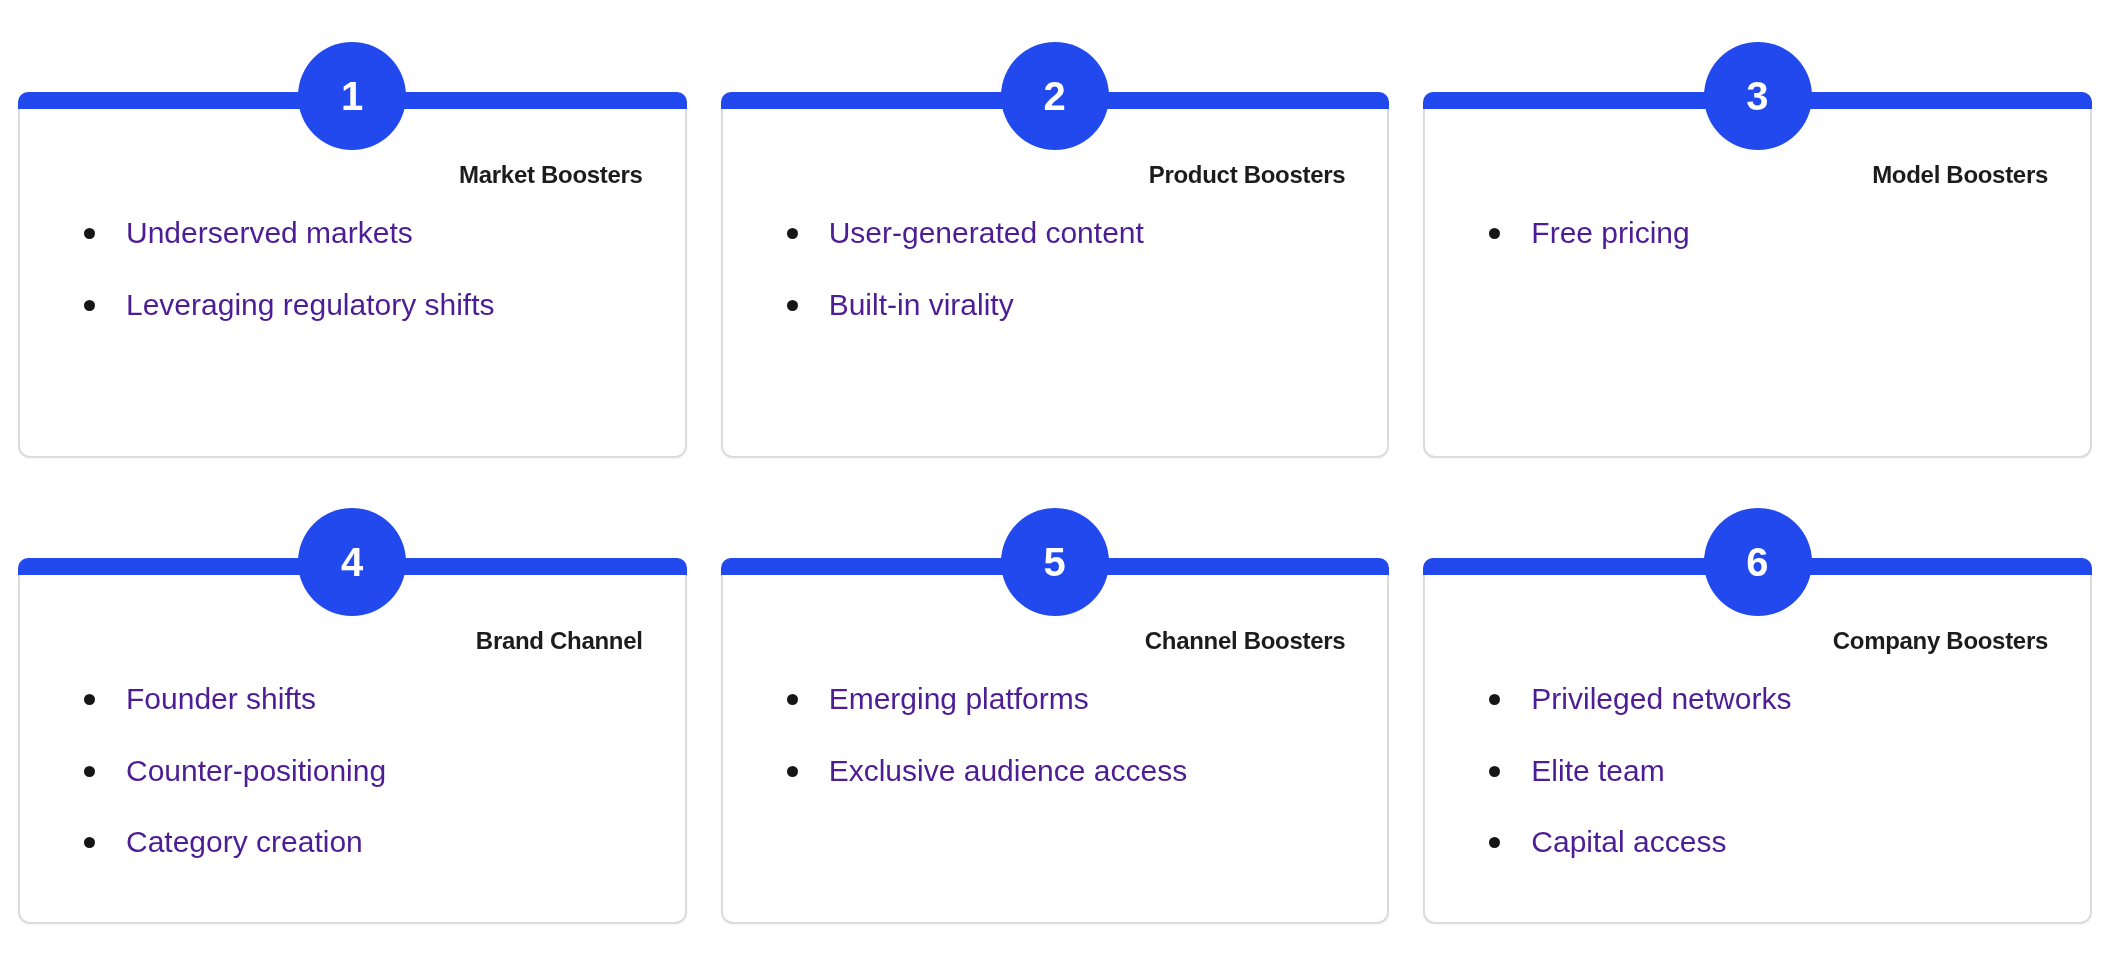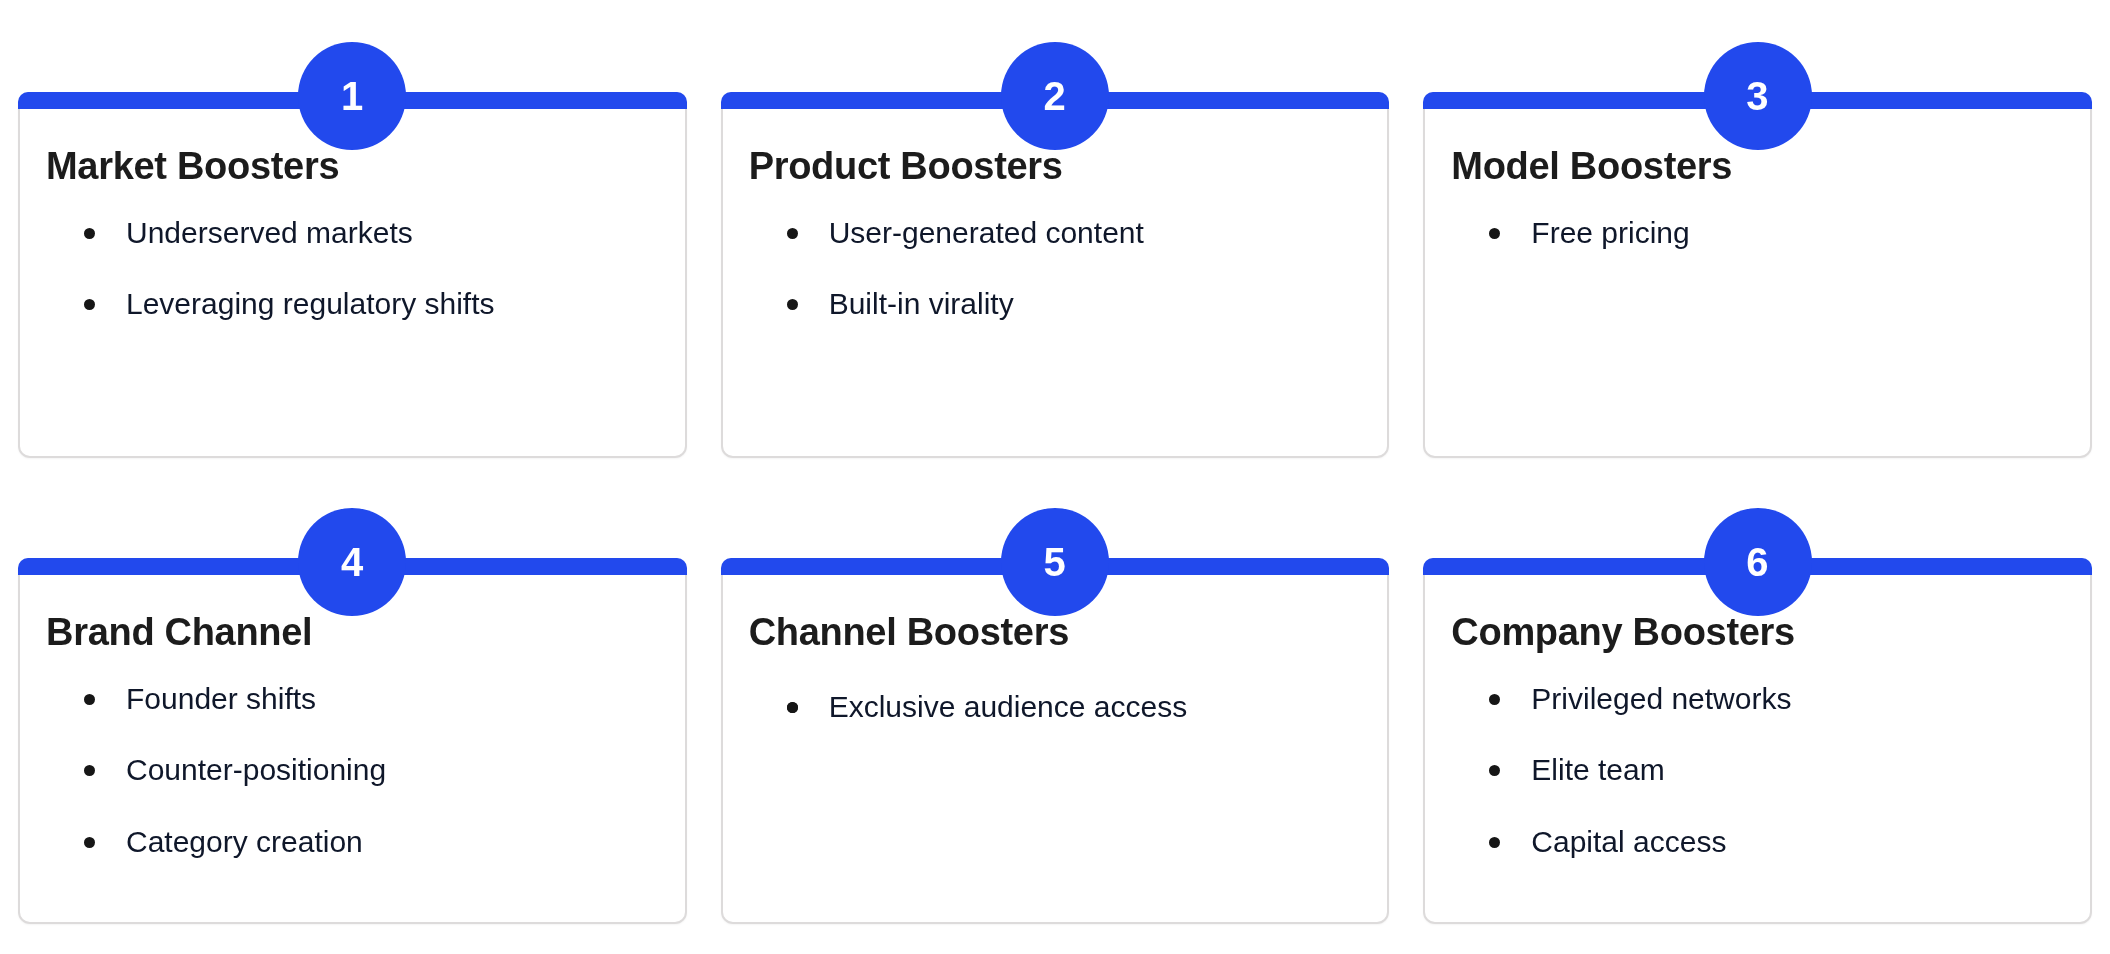--- a/index.html
+++ b/index.html
@@ -81,39 +81,39 @@
     z-index: 3;
   }
 
   .card-body {
     position: relative;
     z-index: 2;
     padding: 52px 26px 0 26px;
   }
 
   .card-title {
-    margin: 0;
-    text-align: left;
-    font-size: 38px;
+    margin: 16px;
+    text-align: right;
+    font-size: 24px;
     font-weight: bold;
     color: #1c1c1c;
     letter-spacing: -0.3px;
     line-height: 1.1;
   }
 
   .bullet-list {
     list-style: none;
     margin: 26px 0 0 0;
     padding: 0 0 0 38px;
   }
 
   .bullet-item {
     position: relative;
     font-size: 30px;
-    color: #0f172a;
+    color: #4c1d95;
     line-height: 1.25;
     padding-left: 42px;
     margin-bottom: 34px;
   }
 
   .bullet-item:last-child {
     margin-bottom: 0;
   }
 
   .bullet-dot {
@@ -214,20 +214,21 @@
 
     <div class="card-slot">
       <div class="card">
         <div class="card-topbar"></div>
         <div class="badge">5</div>
         <div class="card-body">
           <h2 class="card-title">Channel Boosters</h2>
           <ul class="bullet-list">
             <li class="bullet-item">
               <span class="bullet-dot"></span>
+              <span>Emerging platforms</span>
             </li>
             <li class="bullet-item">
               <span class="bullet-dot"></span>
               <span>Exclusive audience access</span>
             </li>
           </ul>
         </div>
       </div>
     </div>
 

